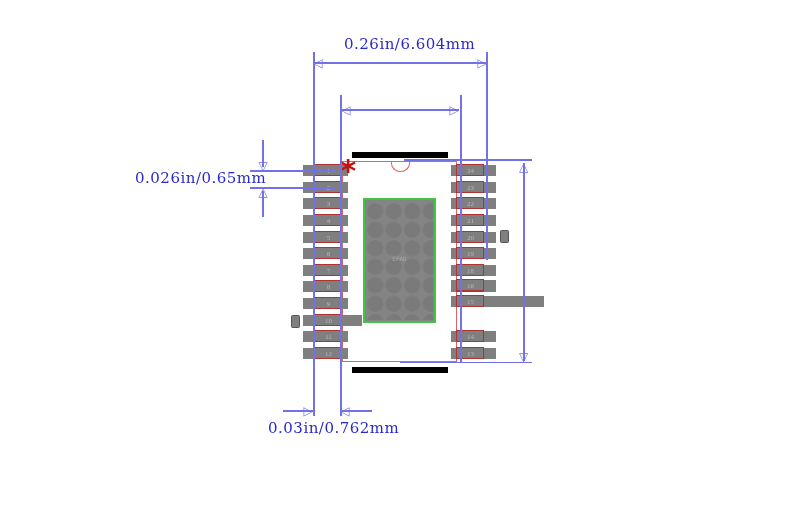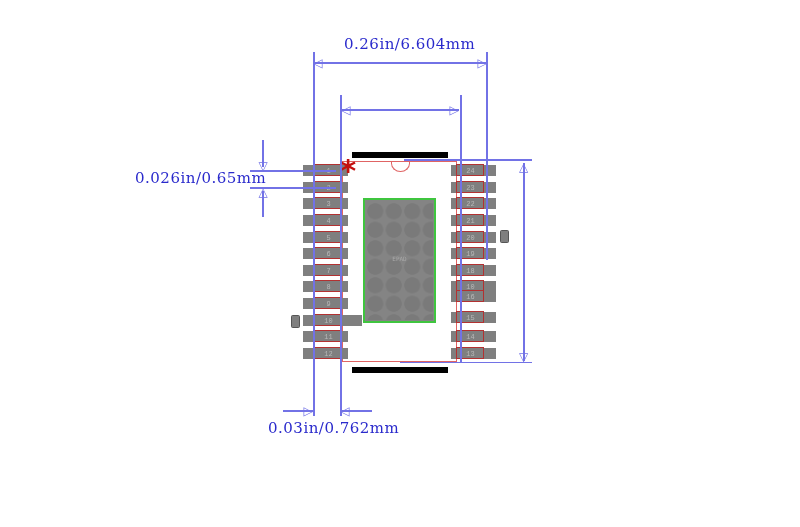--- a/index.html
+++ b/index.html
@@ -39,21 +39,21 @@
     background-size:18.5px 18.5px;background-position:0 1px;
   }
   #thermal-pad-label{
     position:absolute;left:0;right:0;top:55px;text-align:center;
     font-size:6px;line-height:7px;color:#a9a9a9;font-family:"DejaVu Sans Mono",monospace;
   }
   .pin{position:absolute;width:45px;height:11px;background:var(--pad);}
   .pin .outline{position:absolute;top:-1px;width:26px;height:10px;border:1.5px solid var(--pinline);}
   .pin .num{
     position:absolute;top:1.5px;width:29px;text-align:center;font-size:7px;line-height:8px;
-    color:#b8b8b8;font-family:Liberation Mono, monospace;
+    color:#b8b8b8;font-family:Liberation Serif, serif;
   }
   .pin.left{left:303px;}  .pin.left .outline{left:11px;} .pin.left .num{left:11px;}
   .pin.right{left:451px;} .pin.right .outline{left:5px;} .pin.right .num{left:5px;}
   .fiducial{
     position:absolute;width:7px;height:11px;background:#7f7f7f;
     border:1.5px solid #555;border-radius:1.5px;
   }
   #pin1-marker{
     position:absolute;left:340px;top:155px;font-size:31px;line-height:31px;font-weight:bold;
     color:var(--marker);font-family:"DejaVu Sans",sans-serif;
@@ -151,25 +151,25 @@
         <span class="num">19</span>
       </div>
       <div class="pin right" style="top: 265px;">
         <div class="outline"></div>
         <span class="num">18</span>
       </div>
       <div class="pin right" style="top: 281px;">
         <div class="outline"></div>
         <span class="num">10</span>
       </div>
-      <div class="pin right" style="top: 280px; margin-top: 11px;">
+      <div class="pin right" style="top: 280px;">
         <div class="outline"></div>
         <span class="num">16</span>
       </div>
-      <div class="pin right" style="top: 312px;">
+      <div class="pin right" style="top: 296px; padding-left: 48px;">
         <div class="outline"></div>
         <span class="num">15</span>
       </div>
       <div class="pin right" style="top: 331px;">
         <div class="outline"></div>
         <span class="num">14</span>
       </div>
       <div class="pin right" style="top: 348px;">
         <div class="outline"></div>
         <span class="num">13</span>

